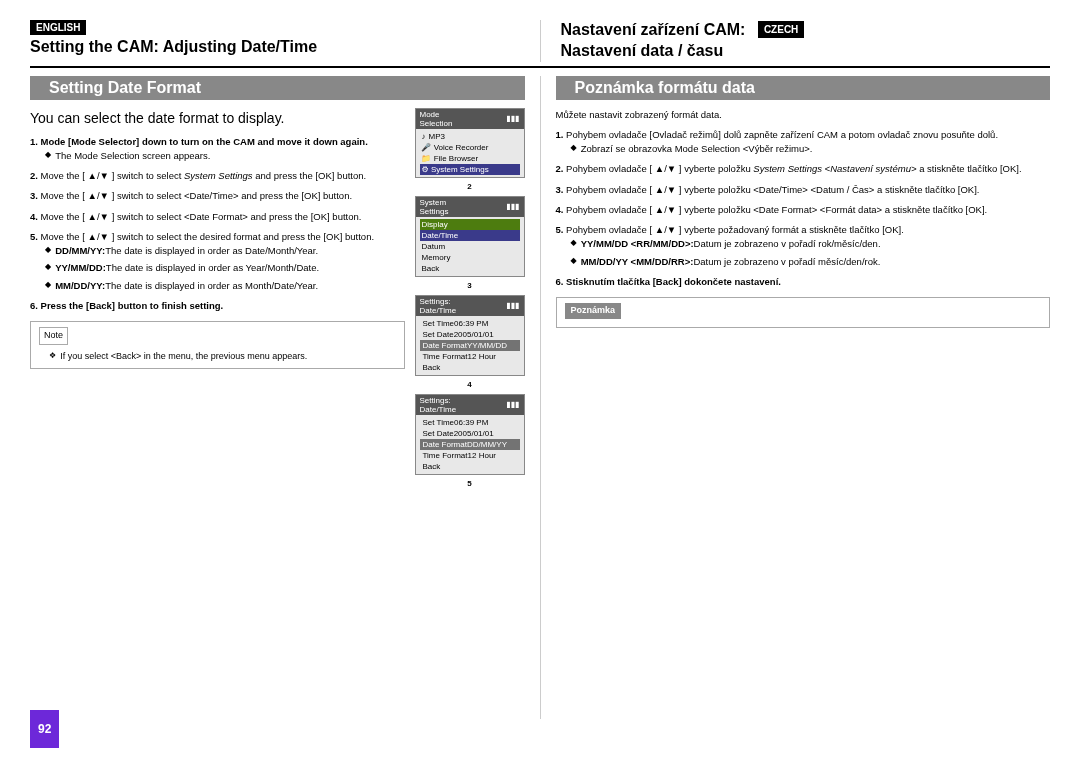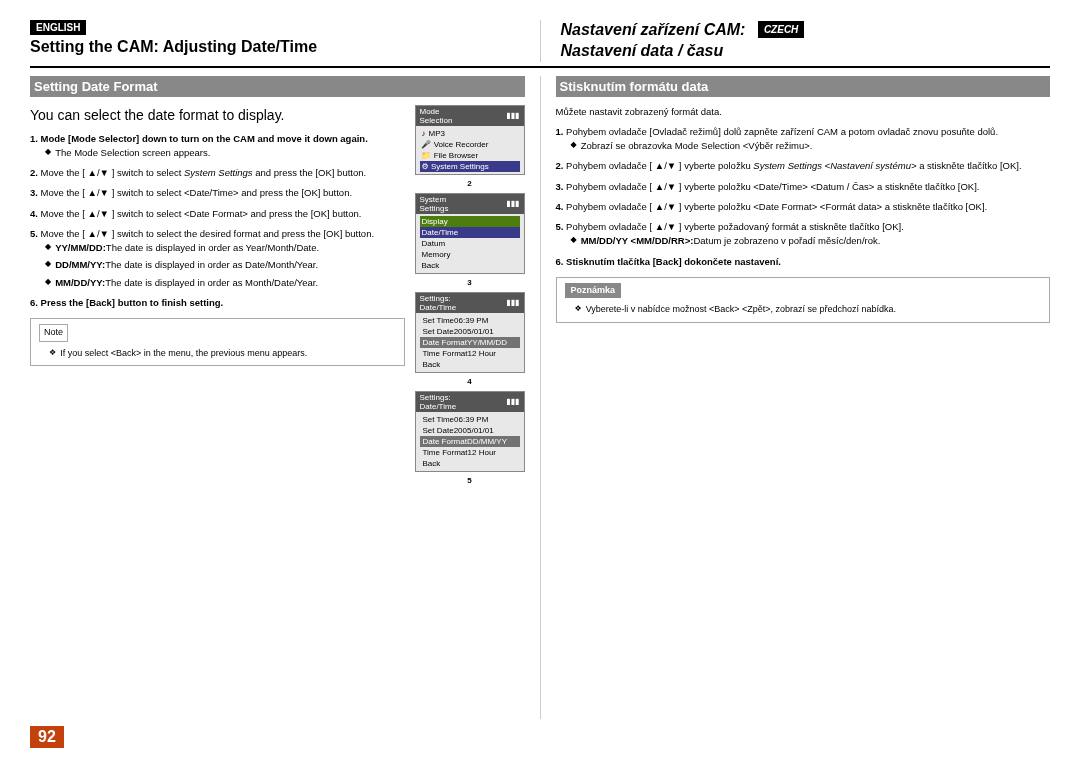--- a/index.html
+++ b/index.html
@@ -82,22 +82,22 @@
     .right-panel {
       flex: 1;
       padding-left: 15px;
     }
 
     
     .section-header {
       background: #888;
       color: #fff;
       font-weight: bold;
-      font-size: 13px;
-      padding: 3px 4px;
+      font-size: 16px;
+      padding: 3px 19px;
       margin-bottom: 8px;
     }
 
     
     .steps-content {
       display: flex;
       gap: 10px;
     }
 
     .steps-text {
@@ -223,32 +223,31 @@
       padding: 1px 6px;
       margin-bottom: 3px;
       font-size: 9px;
       font-weight: bold;
     }
 
     .page-num {
       position: absolute;
       bottom: 15px;
       left: 30px;
-      background: #c2410c;
-      color: #fff;
-      font-weight: bold;
-      font-size: 16px;
-      padding: 2px 8px;
+      background: #6d28d9;
+      color: #fff;
+      font-weight: bold;
+      font-size: 12px;
+      padding: 12px 8px;
     }
 
     .header-czech-inner {
       display: flex;
       align-items: flex-start;
       gap: 8px;
-      font-style: italic;
     }
 
     .note-bullet {
       margin-left: 10px;
       margin-top: 2px;
       display: flex;
       font-size: 9px;
     }
 
     .note-bullet::before {
@@ -305,22 +304,22 @@
           <div class="step-text-item">
             <span class="step-num">3. </span>Move the [ ▲/▼ ] switch to select &lt;Date/Time&gt; and press the [OK] button.
           </div>
 
           <div class="step-text-item">
             <span class="step-num">4. </span>Move the [ ▲/▼ ] switch to select &lt;Date Format&gt; and press the [OK] button.
           </div>
 
           <div class="step-text-item">
             <span class="step-num">5. </span>Move the [ ▲/▼ ] switch to select the desired format and press the [OK] button.
+            <div class="bullet-item"><strong>DD/MM/YY:</strong> The date is displayed in order as Date/Month/Year.</div>
             <div class="bullet-item"><strong>YY/MM/DD:</strong> The date is displayed in order as Year/Month/Date.</div>
-            <div class="bullet-item"><strong>DD/MM/YY:</strong> The date is displayed in order as Date/Month/Year.</div>
             <div class="bullet-item"><strong>MM/DD/YY:</strong> The date is displayed in order as Month/Date/Year.</div>
           </div>
 
           <div class="step-text-item">
             <span class="step-num">6. </span><strong>Press the [Back] button to finish setting.</strong>
           </div>
 
           <div class="note-box">
             <div class="note-label">Note</div>
             <div class="note-bullet">If you select &lt;Back&gt; in the menu, the previous menu appears.</div>
@@ -432,21 +431,21 @@
               </div>
             </div>
             <div style="font-size:8px;text-align:center;font-weight:bold;margin-bottom:2px;">5</div>
           </div>
 
         </div>
       </div>
     </div>
 
     <div class="right-panel">
-      <div class="section-header">Stisknutím formátu data</div>
+      <div class="section-header">Poznámka formátu data</div>
 
       <div class="steps-text">
         <p style="margin-bottom:6px;font-size:9.5px;">Můžete nastavit zobrazený formát data.</p>
 
         <div class="step-text-item">
           <span class="step-num">1. </span>Pohybem ovladače [Ovladač režimů] dolů zapněte zařízení CAM a potom ovladač znovu posuňte dolů.
           <div class="bullet-item">Zobrazí se obrazovka Mode Selection &lt;Výběr režimu&gt;.</div>
         </div>
 
         <div class="step-text-item">
@@ -456,30 +455,30 @@
         <div class="step-text-item">
           <span class="step-num">3. </span>Pohybem ovladače [ ▲/▼ ] vyberte položku &lt;Date/Time&gt; &lt;Datum / Čas&gt; a stiskněte tlačítko [OK].
         </div>
 
         <div class="step-text-item">
           <span class="step-num">4. </span>Pohybem ovladače [ ▲/▼ ] vyberte položku &lt;Date Format&gt; &lt;Formát data&gt; a stiskněte tlačítko [OK].
         </div>
 
         <div class="step-text-item">
           <span class="step-num">5. </span>Pohybem ovladače [ ▲/▼ ] vyberte požadovaný formát a stiskněte tlačítko [OK].
+          <div class="bullet-item"><strong>YY/MM/DD &lt;RR/MM/DD&gt;:</strong> Datum je zobrazeno v pořadí rok/měsíc/den.</div>
           <div class="bullet-item"><strong>MM/DD/YY &lt;MM/DD/RR&gt;:</strong> Datum je zobrazeno v pořadí měsíc/den/rok.</div>
         </div>
 
         <div class="step-text-item">
           <span class="step-num">6. </span><strong>Stisknutím tlačítka [Back] dokončete nastavení.</strong>
         </div>
 
         <div class="note-box">
           <div class="poznámka-label">Poznámka</div>
-          <div class="note-bullet">Vyberete-li v nabídce možnost &lt;Back&gt; &lt;Zpět&gt;, zobrazí se předchozí nabídka.</div>
         </div>
       </div>
     </div>
 
   </div>
 
   <div class="page-num">92</div>
 
 </div>
 

